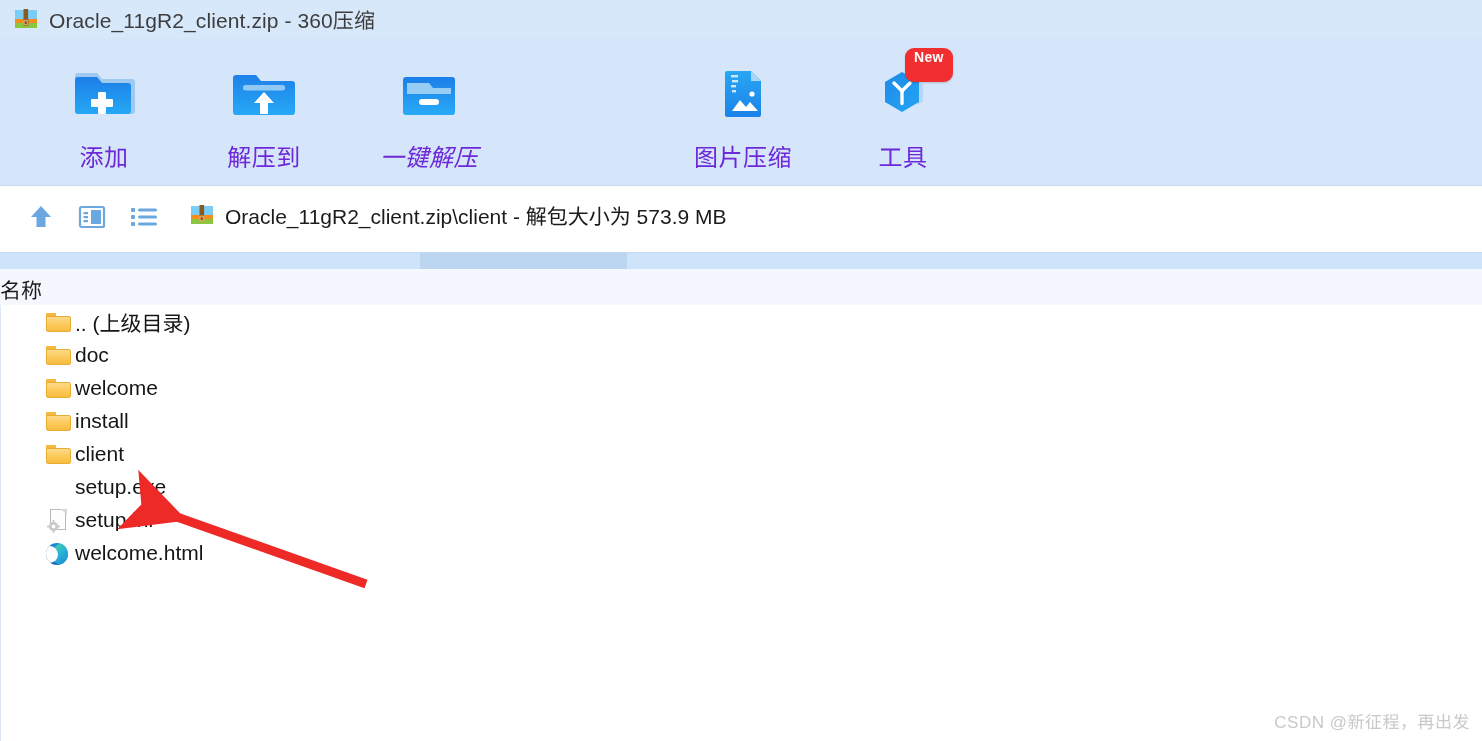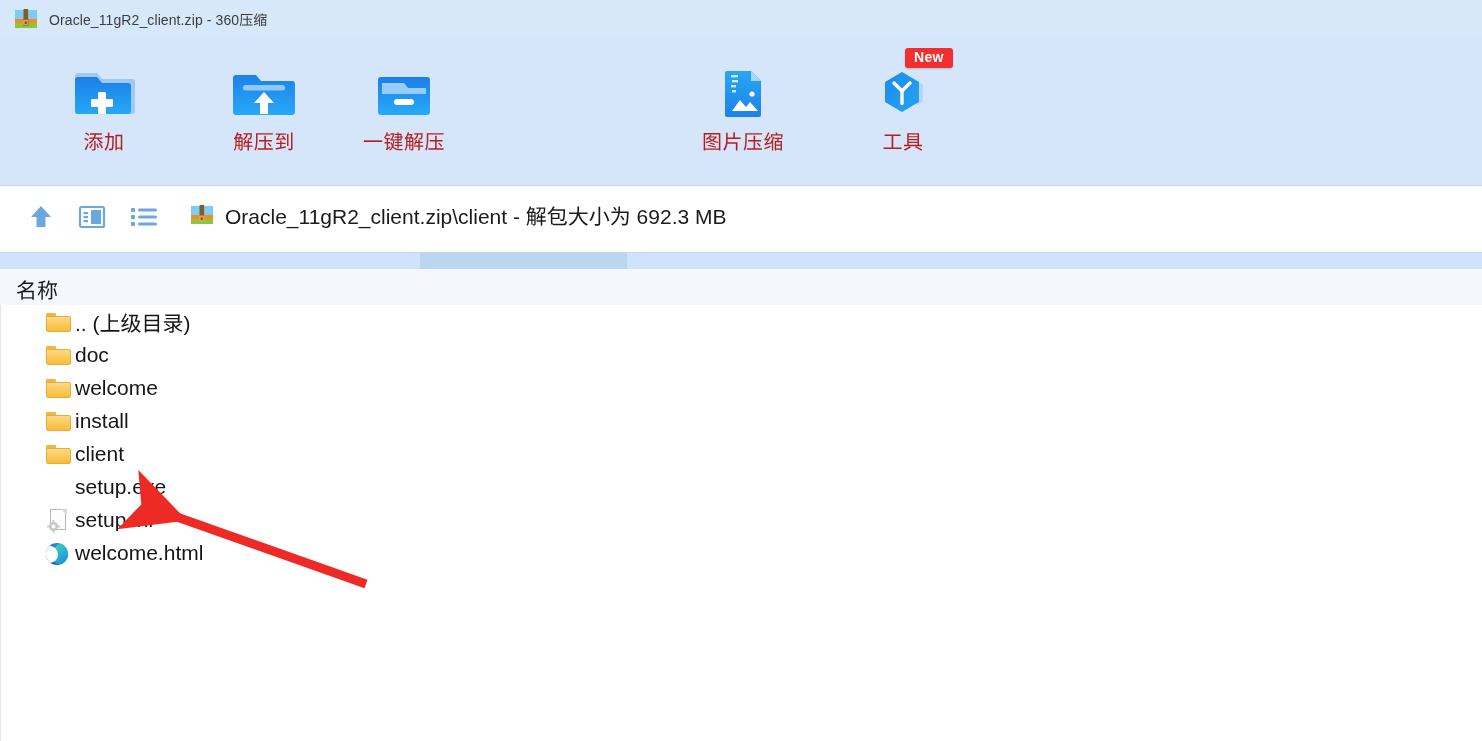--- a/index.html
+++ b/index.html
@@ -35,21 +35,21 @@
     box-sizing: border-box;
   }
   .titlebar .zip-icon {
     width: 24px;
     height: 24px;
     flex: 0 0 24px;
     margin-right: 11px;
     position: relative;
   }
   .title-text {
-    font-size: 14px;
+    font-size: 21px;
     color: #3d3d3d;
     letter-spacing: 0.1px;
     white-space: nowrap;
     font-family: "Liberation Sans", "DejaVu Sans", sans-serif;
   }
 
   
   .toolbar {
     position: absolute;
     left: 0; top: 38px;
@@ -68,36 +68,36 @@
     user-select: none;
   }
   .tb-glyph {
     height: 62px;
     display: flex;
     align-items: center;
     justify-content: center;
     position: relative;
   }
   .tb-label {
-    margin-top: 4px;
-    font-size: 20px;
-    color: #b91c1c;
+    margin-top: 16px;
+    font-size: 24px;
+    color: #6d28d9;
     font-family: "Liberation Sans", "DejaVu Sans", sans-serif;
     letter-spacing: 0.5px;
   }
   .new-badge {
     position: absolute;
     left: 62px;
     top: -12px;
     background: #f22f30;
     color: #ffffff;
     font-size: 14px;
     font-weight: bold;
-    border-radius: 3px;
-    padding: 2px 9px 3px 9px;
+    border-radius: 9px;
+    padding: 2px 9px 17px 9px;
     line-height: 1.1;
     font-family: "Liberation Sans", "DejaVu Sans", sans-serif;
     box-shadow: 0 1px 2px rgba(0,0,0,0.18);
     letter-spacing: 0.3px;
   }
 
   
   .navrow {
     position: absolute;
     left: 0; top: 186px;
@@ -164,21 +164,21 @@
   .list-header {
     position: absolute;
     left: 0; top: 269px;
     width: 1482px;
     height: 36px;
     background: #f4f8fe;
     box-sizing: border-box;
   }
   .col-name {
     position: absolute;
-    left: 16px;
+    left: 0;
     top: 5px;
     font-size: 21px;
     color: #1b1b1b;
     font-family: Liberation Mono, monospace;
   }
 
   
   .filelist {
     position: absolute;
     left: 0; top: 305px;
@@ -363,21 +363,21 @@
               <stop offset="1" stop-color="#27a9f6"></stop>
             </linearGradient>
           </defs>
           <rect x="11" y="22" width="42" height="5.5" rx="2.5" fill="#8fc9f4"></rect>
           <path d="M32 29 l10 11 h-6 v11 h-8 v-11 h-6 z" fill="#ffffff"></path>
         </svg>
       </div>
       <div class="tb-label">解压到</div>
     </div>
 
-    <div class="tb-item" style="left:344px;">
+    <div class="tb-item" style="left:369px;font-style:italic;">
       <div class="tb-glyph">
         <svg width="64" height="56" viewBox="0 0 64 56">
           <rect x="6" y="14" width="52" height="38" rx="3" fill="url(#g1c)"></rect>
           <defs>
             <linearGradient id="g1c" x1="0" y1="0" x2="0" y2="1">
               <stop offset="0" stop-color="#1c7fe8"></stop>
               <stop offset="1" stop-color="#28aaf7"></stop>
             </linearGradient>
           </defs>
           <path d="M10 20 h22 l4 5 h-26 z" fill="#96cdf5"></path>
@@ -477,21 +477,21 @@
         <svg width="24" height="24" viewBox="0 0 24 24">
           <rect x="1" y="3" width="22" height="18" rx="1.5" fill="#6ec4f2"></rect>
           <rect x="1" y="3" width="22" height="9" fill="#79cdf6"></rect>
           <rect x="1" y="12" width="22" height="4" fill="#f48c1e"></rect>
           <rect x="1" y="16" width="22" height="5" fill="#8cc63f"></rect>
           <rect x="9.5" y="2" width="4.6" height="16" fill="#8a5a23"></rect>
           <rect x="9" y="12.5" width="5.6" height="6" rx="1" fill="#dba45c"></rect>
           <rect x="10.8" y="14.3" width="2" height="2.6" rx="0.5" fill="#7d4f1d"></rect>
         </svg>
       </span>
-      <span class="path-text">Oracle_11gR2_client.zip\client - 解包大小为 692.3 MB</span>
+      <span class="path-text">Oracle_11gR2_client.zip\client - 解包大小为 573.9 MB</span>
     </div>
   </div>
 
   <div class="hscroll-track">
     <div class="hscroll-thumb"></div>
   </div>
 
   <div class="list-header">
     <span class="col-name">名称</span>
   </div>
@@ -588,14 +588,15 @@
 
   <svg class="annot-arrow" viewBox="0 0 1482 741">
     <defs>
       <marker id="ah" markerWidth="7" markerHeight="7" refX="3.2" refY="3.5" orient="auto" markerUnits="strokeWidth">
         <path d="M7,0 L0,3.5 L7,7 L5.4,3.5 z" fill="#ee2a26"></path>
       </marker>
     </defs>
     <path d="M366,584 L160,511" stroke="#ee2a26" stroke-width="9" fill="none" marker-end="url(#ah)" stroke-linecap="butt"></path>
   </svg>
 
+  <div class="watermark">CSDN @新征程，再出发</div>
 
 </div>
 
 </body></html>

